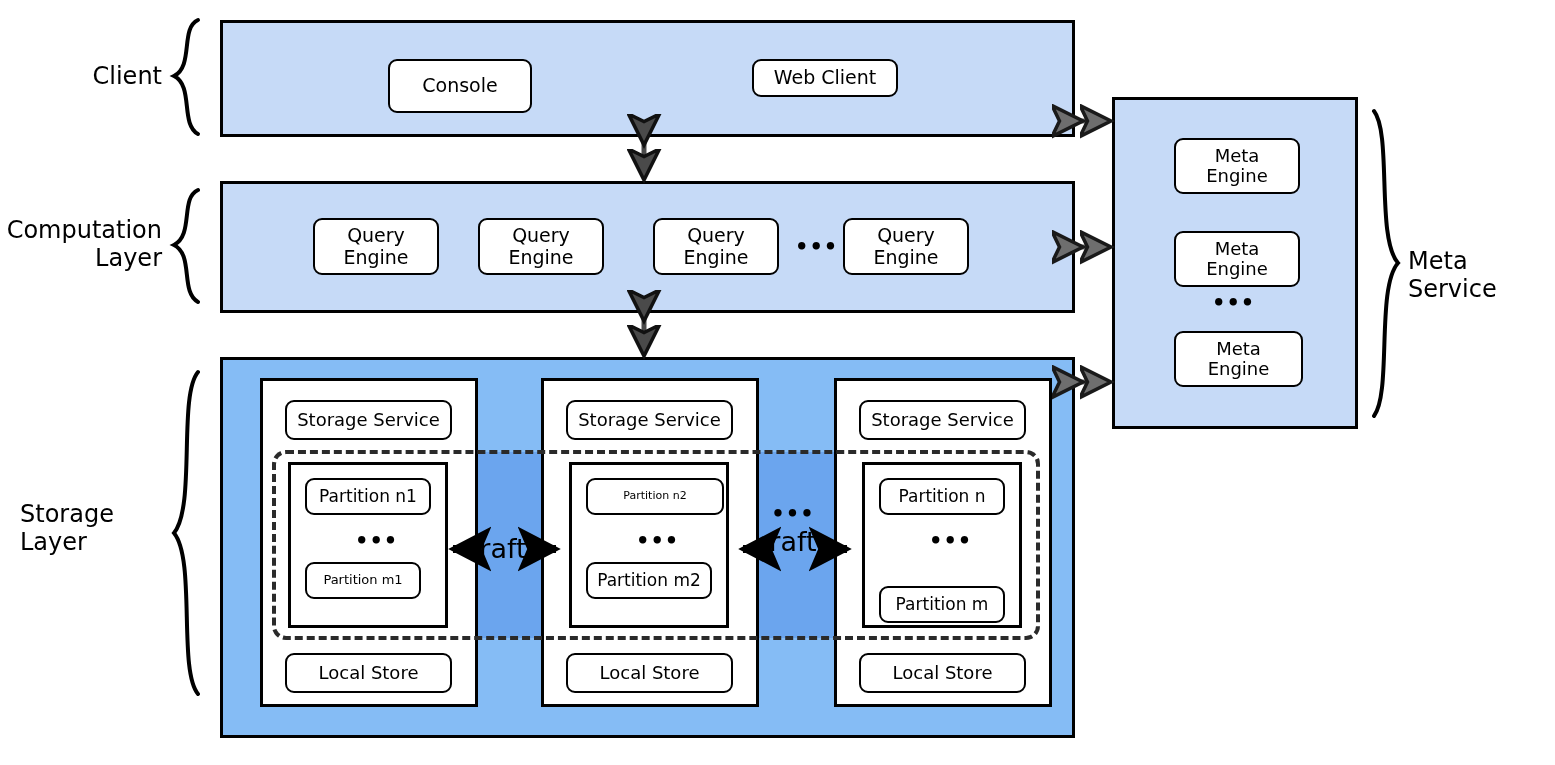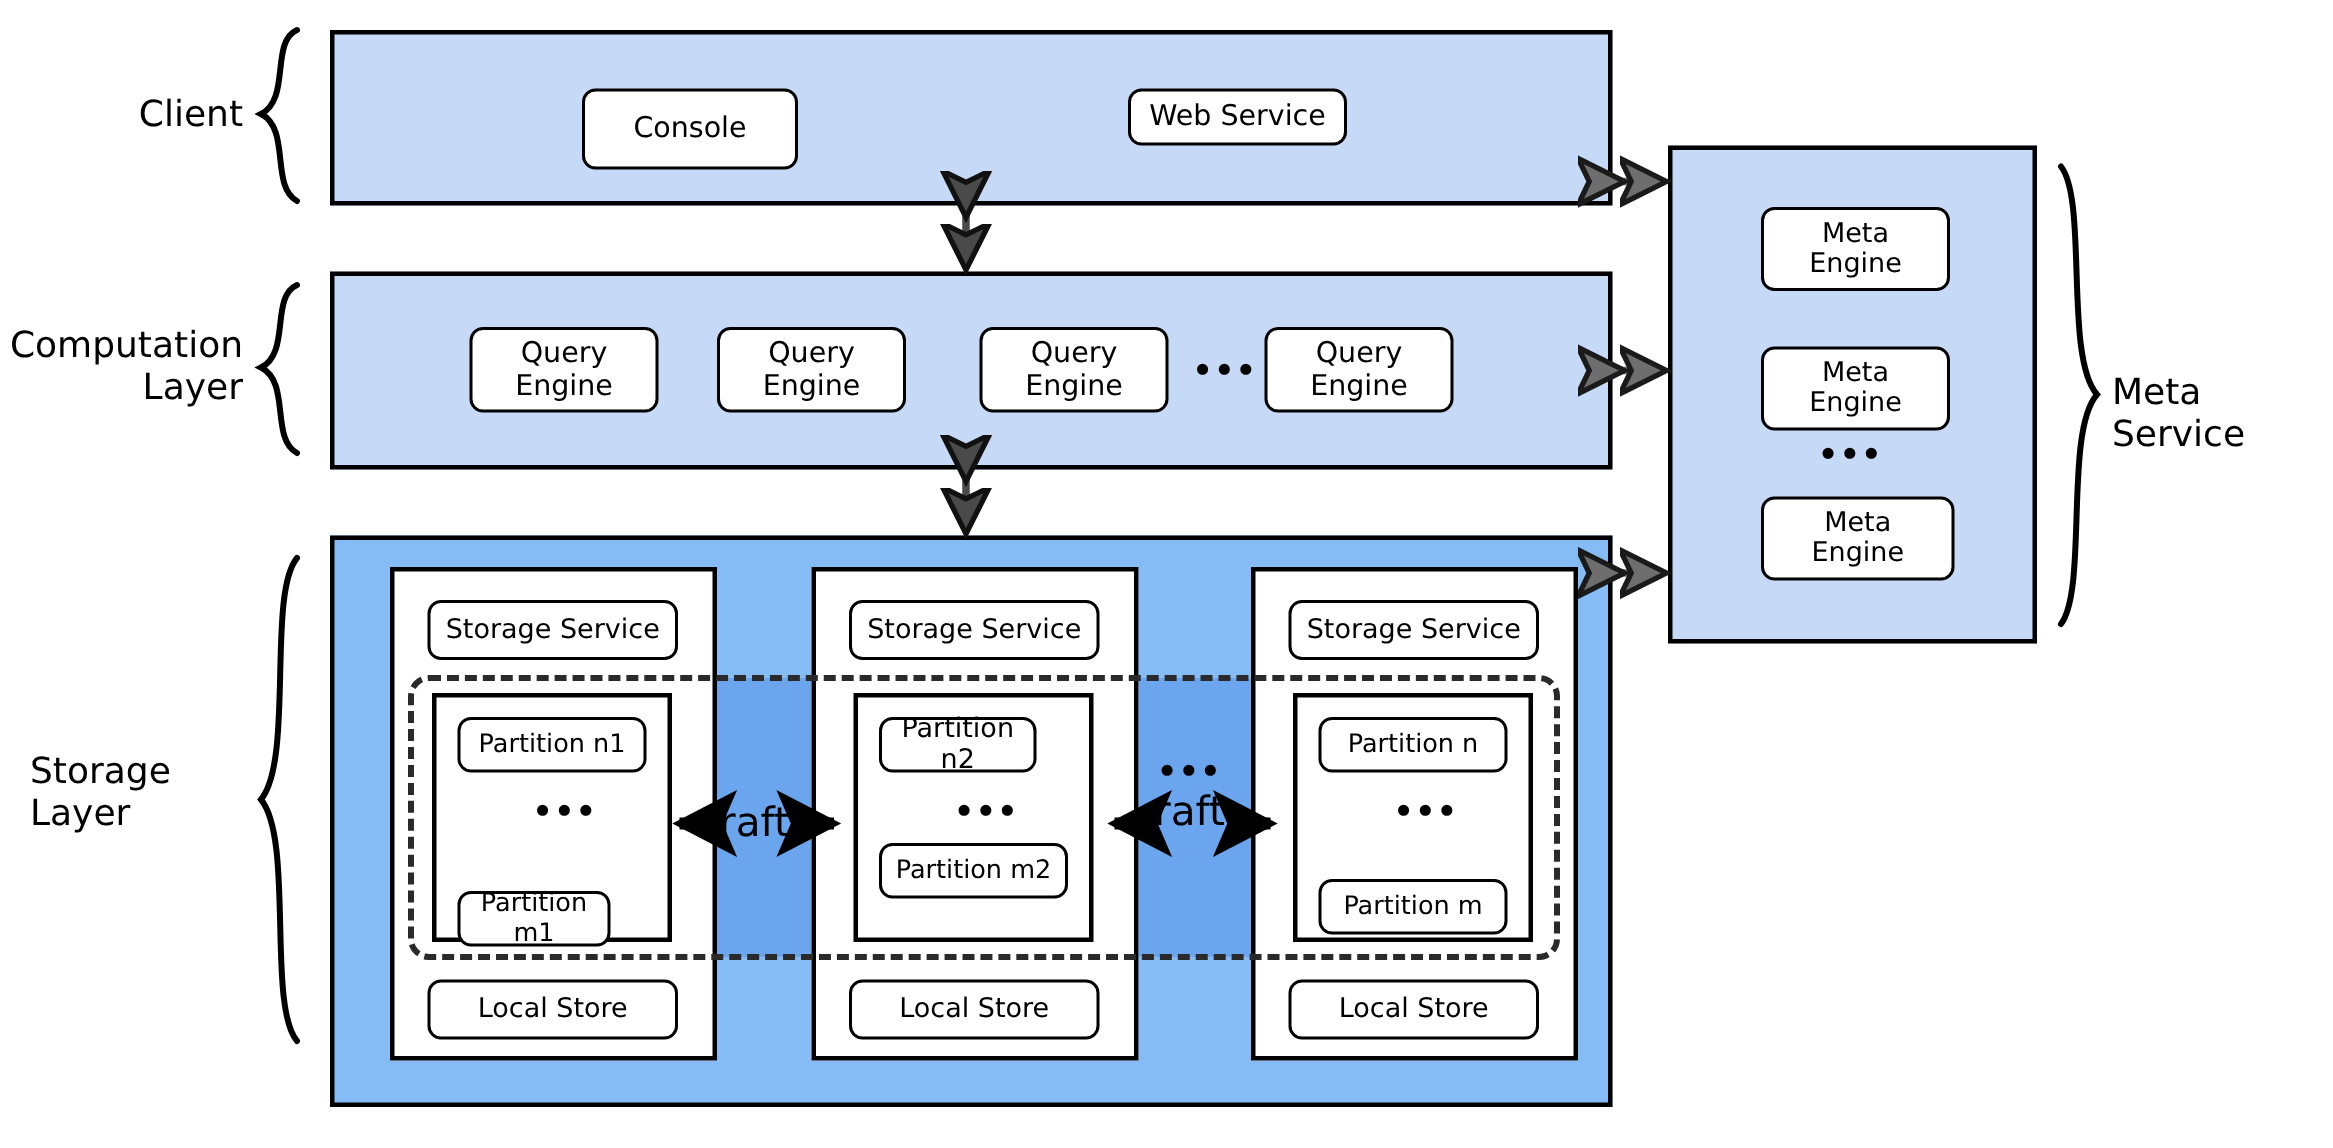--- a/index.html
+++ b/index.html
@@ -121,21 +121,21 @@
 
   <svg class="brace-svg" style="left:168px; top:368px; width:40px; height:330px;">
     <path d="M30 4 C 10 28, 28 138, 6 165 C 28 192, 10 302, 30 326" fill="none" stroke="#000" stroke-width="4" stroke-linecap="round"></path>
   </svg>
   <div class="brace-label" style="left:20px; top:500px; width:142px; text-align:left; font-size:24px;">Storage
 Layer</div>
 
   <div class="layer-box layer-light" style="left:220px; top:20px; width:855px; height:117px;">
   </div>
   <div class="pill" style="left:388px; top:59px; width:144px; height:54px; font-size:19px;">Console</div>
-  <div class="pill" style="left:752px; top:59px; width:146px; height:38px; font-size:19px;">Web Service</div>
+  <div class="pill" style="left:752px; top:59px; width:146px; height:38px; font-size:19px;">Web Client</div>
 
   <div class="layer-box layer-light" style="left:220px; top:181px; width:855px; height:132px;">
   </div>
   <div class="pill" style="left:313px; top:218px; width:126px; height:57px; font-size:19px;">Query
 Engine</div>
   <div class="pill" style="left:478px; top:218px; width:126px; height:57px; font-size:19px;">Query
 Engine</div>
   <div class="pill" style="left:653px; top:218px; width:126px; height:57px; font-size:19px;">Query
 Engine</div>
   <div class="ellipsis" style="left:795px; top:237px; font-size:21px;">•••</div>
@@ -150,27 +150,27 @@
   <div class="raft-band-light" style="left:848px; top:452px; width:190px; height:186px;"></div>
 
   <div class="raft-band-dark" style="left:450px; top:452px; width:105px; height:186px;"></div>
   <div class="raft-band-dark" style="left:731px; top:452px; width:117px; height:186px;"></div>
 
   <div class="node-box" style="left:260px; top:378px; width:218px; height:329px; z-index:4;"></div>
   <div class="pill" style="left:285px; top:400px; width:167px; height:40px; font-size:18px; z-index:7;">Storage Service</div>
   <div class="node-box" style="left:288px; top:462px; width:160px; height:166px; z-index:5;"></div>
   <div class="pill" style="left:305px; top:478px; width:126px; height:37px; font-size:17px; z-index:7;">Partition n1</div>
   <div class="ellipsis" style="left:355px; top:531px; font-size:21px; z-index:7;">•••</div>
-  <div class="pill" style="left:305px; top:594px; width:102px; height:37px; font-size:17px; z-index:7;">Partition m1</div>
+  <div class="pill" style="left:305px; top:562px; width:116px; height:37px; font-size:13px; z-index:7;">Partition m1</div>
   <div class="pill" style="left:285px; top:653px; width:167px; height:40px; font-size:18px; z-index:7;">Local Store</div>
 
   <div class="node-box" style="left:541px; top:378px; width:218px; height:329px; z-index:4;"></div>
   <div class="pill" style="left:566px; top:400px; width:167px; height:40px; font-size:18px; z-index:7;">Storage Service</div>
   <div class="node-box" style="left:569px; top:462px; width:160px; height:166px; z-index:5;"></div>
-  <div class="pill" style="left:586px; top:478px; width:105px; height:37px; font-size:18px; z-index:7;">Partition n2</div>
+  <div class="pill" style="left:586px; top:478px; width:138px; height:37px; font-size:11px; z-index:7;">Partition n2</div>
   <div class="ellipsis" style="left:636px; top:531px; font-size:21px; z-index:7;">•••</div>
   <div class="pill" style="left:586px; top:562px; width:126px; height:37px; font-size:17px; z-index:7;">Partition m2</div>
   <div class="pill" style="left:566px; top:653px; width:167px; height:40px; font-size:18px; z-index:7;">Local Store</div>
 
   <div class="node-box" style="left:834px; top:378px; width:218px; height:329px; z-index:4;"></div>
   <div class="pill" style="left:859px; top:400px; width:167px; height:40px; font-size:18px; z-index:7;">Storage Service</div>
   <div class="node-box" style="left:862px; top:462px; width:160px; height:166px; z-index:5;"></div>
   <div class="pill" style="left:879px; top:478px; width:126px; height:37px; font-size:17px; z-index:7;">Partition n</div>
   <div class="ellipsis" style="left:929px; top:531px; font-size:21px; z-index:7;">•••</div>
   <div class="pill" style="left:879px; top:586px; width:126px; height:37px; font-size:17px; z-index:7;">Partition m</div>

